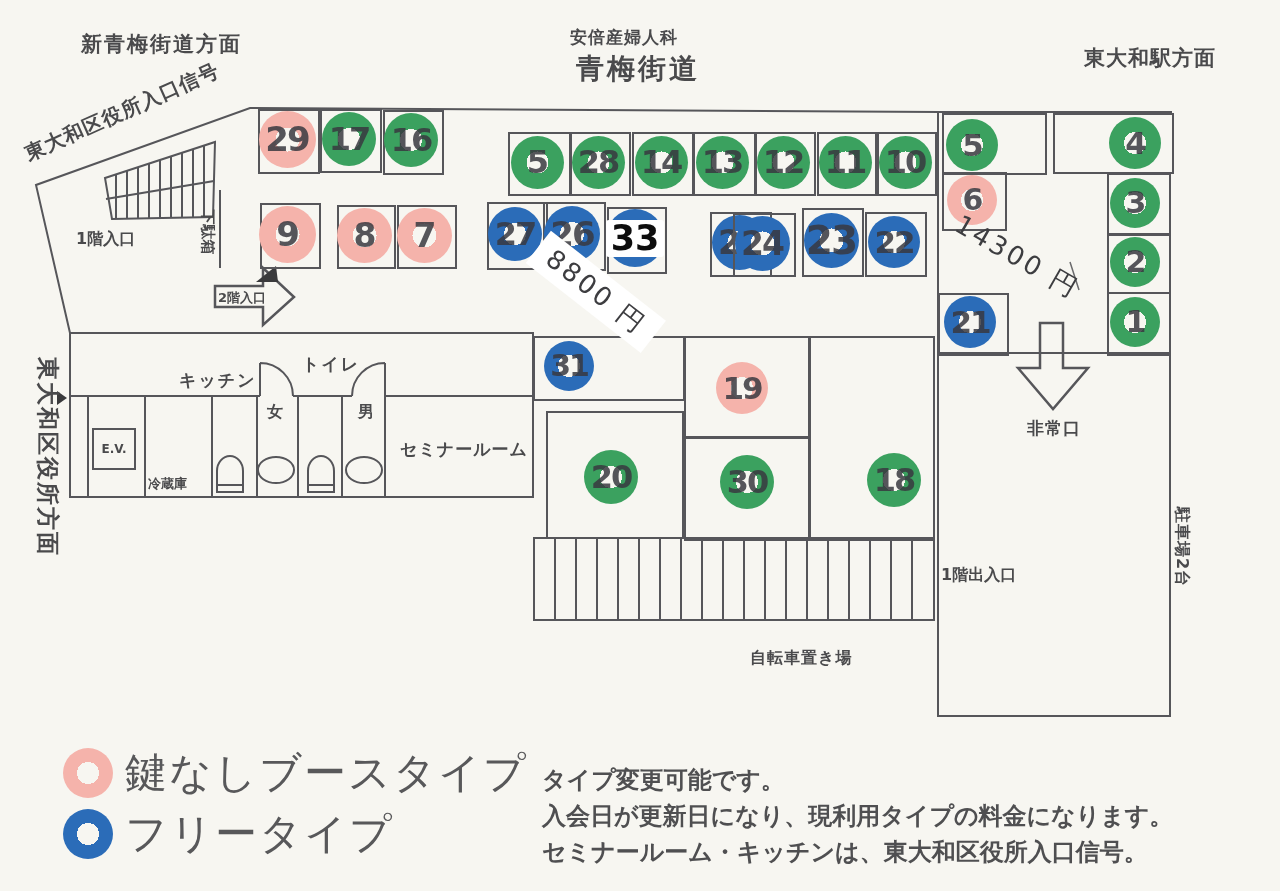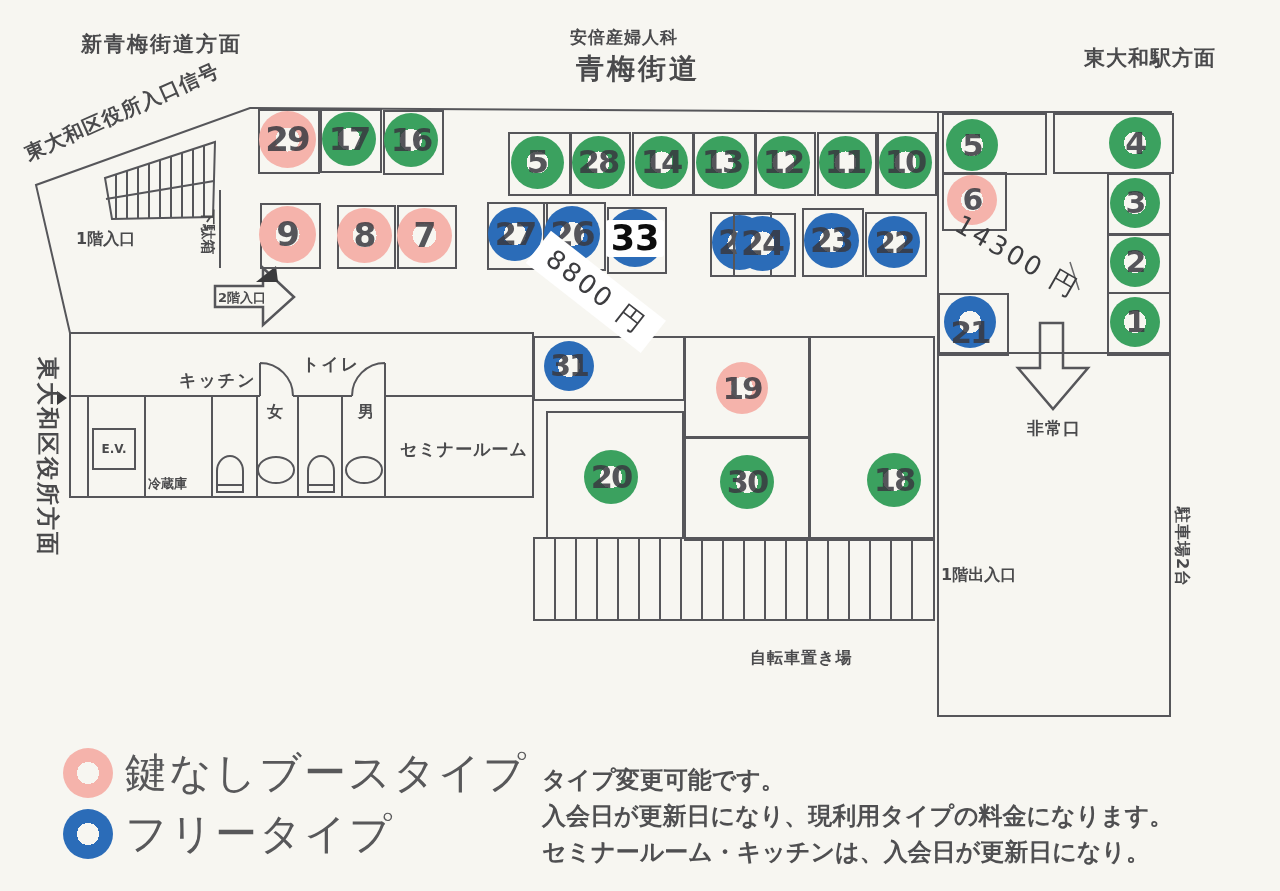--- a/index.html
+++ b/index.html
@@ -180,21 +180,21 @@
           <span class="num" style="font-size: 33px;">25</span>
         </div>
       </div>
       <div class="booth" style="left: 733px; top: 213px; width: 59px; height: 60px;">
         <div class="ring" style="left: -0.5px; top: 0.5px; width: 55px; height: 55px; background: radial-gradient(circle, rgb(247, 246, 241) 0px, rgb(247, 246, 241) 12px, rgb(43, 108, 184) 12px, rgb(43, 108, 184) 100%);">
           <span class="num" style="font-size: 33px;">24</span>
         </div>
       </div>
       <div class="booth" style="left: 802px; top: 208px; width: 58px; height: 65px;">
         <div class="ring" style="left: -0.5px; top: 2.5px; width: 55px; height: 55px; background: radial-gradient(circle, rgb(247, 246, 241) 0px, rgb(247, 246, 241) 12px, rgb(43, 108, 184) 12px, rgb(43, 108, 184) 100%);">
-          <span class="num" style="font-size: 33px;">23</span>
+          <span class="num" style="font-size: 39px;">23</span>
         </div>
       </div>
       <div class="booth" style="left: 865px; top: 212px; width: 58px; height: 61px;">
         <div class="ring" style="left: 1px; top: 2px; width: 52px; height: 52px; background: radial-gradient(circle, rgb(247, 246, 241) 0px, rgb(247, 246, 241) 11px, rgb(43, 108, 184) 11px, rgb(43, 108, 184) 100%);">
           <span class="num" style="font-size: 31px;">22</span>
         </div>
       </div>
       <div class="booth" style="left: 942px; top: 113px; width: 101px; height: 58px;">
         <div class="ring" style="left: 2px; top: 4px; width: 52px; height: 52px; background: radial-gradient(circle, rgb(247, 246, 241) 0px, rgb(247, 246, 241) 11px, rgb(59, 161, 95) 11px, rgb(59, 161, 95) 100%);">
           <span class="num" style="font-size: 31px;">5</span>
@@ -219,21 +219,21 @@
         <div class="ring" style="left: 1px; top: 2px; width: 50px; height: 50px; background: radial-gradient(circle, rgb(247, 246, 241) 0px, rgb(247, 246, 241) 11px, rgb(59, 161, 95) 11px, rgb(59, 161, 95) 100%);">
           <span class="num" style="font-size: 30px;">2</span>
         </div>
       </div>
       <div class="booth" style="left: 1107px; top: 292px; width: 60px; height: 60px;">
         <div class="ring" style="left: 1px; top: 3px; width: 50px; height: 50px; background: radial-gradient(circle, rgb(247, 246, 241) 0px, rgb(247, 246, 241) 11px, rgb(59, 161, 95) 11px, rgb(59, 161, 95) 100%);">
           <span class="num" style="font-size: 30px;">1</span>
         </div>
       </div>
       <div class="booth" style="left: 938px; top: 293px; width: 67px; height: 59px;">
-        <div class="ring" style="left: 4px; top: 1px; width: 52px; height: 52px; background: radial-gradient(circle, rgb(247, 246, 241) 0px, rgb(247, 246, 241) 11px, rgb(43, 108, 184) 11px, rgb(43, 108, 184) 100%); align-items: flex-end;">
+        <div class="ring" style="left: 4px; top: 1px; width: 52px; height: 52px; background: radial-gradient(circle, rgb(247, 246, 241) 0px, rgb(247, 246, 241) 11px, rgb(43, 108, 184) 11px, rgb(43, 108, 184) 100%);">
           <span class="num" style="font-size: 31px;">21</span>
         </div>
       </div>
       <div class="booth" style="left: 533px; top: 336px; width: 148px; height: 61px;">
         <div class="ring" style="left: 9px; top: 3px; width: 50px; height: 50px; background: radial-gradient(circle, rgb(247, 246, 241) 0px, rgb(247, 246, 241) 11px, rgb(43, 108, 184) 11px, rgb(43, 108, 184) 100%);">
           <span class="num" style="font-size: 30px;">31</span>
         </div>
       </div>
       <div class="booth" style="left: 684px; top: 336px; width: 123px; height: 99px;">
         <div class="ring" style="left: 30px; top: 24px; width: 52px; height: 52px; background: radial-gradient(circle, rgb(247, 246, 241) 0px, rgb(247, 246, 241) 11px, rgb(245, 179, 171) 11px, rgb(245, 179, 171) 100%);">
@@ -261,15 +261,15 @@
     <span class="legend-dot" style="background: radial-gradient(circle, rgb(247, 246, 241) 0px, rgb(247, 246, 241) 11px, rgb(245, 179, 171) 11px, rgb(245, 179, 171) 100%);"></span>
     <span class="legend-label">鍵なしブースタイプ</span>
   </div>
   <div class="legend-row" style="left:63px;top:806px;">
     <span class="legend-dot" style="background: radial-gradient(circle, rgb(247, 246, 241) 0px, rgb(247, 246, 241) 11px, rgb(43, 108, 184) 11px, rgb(43, 108, 184) 100%);"></span>
     <span class="legend-label">フリータイプ</span>
   </div>
 
   <div class="note-line" style="top:764px;">タイプ変更可能です。</div>
   <div class="note-line" style="top:800px;">入会日が更新日になり、現利用タイプの料金になります。</div>
-  <div class="note-line" style="top:836px;">セミナールーム・キッチンは、入会日が更新日になり。</div>
+  <div class="note-line" style="top:836px;">セミナールーム・キッチンは、東大和区役所入口信号。</div>
 
 </div>
 
 </body></html>

